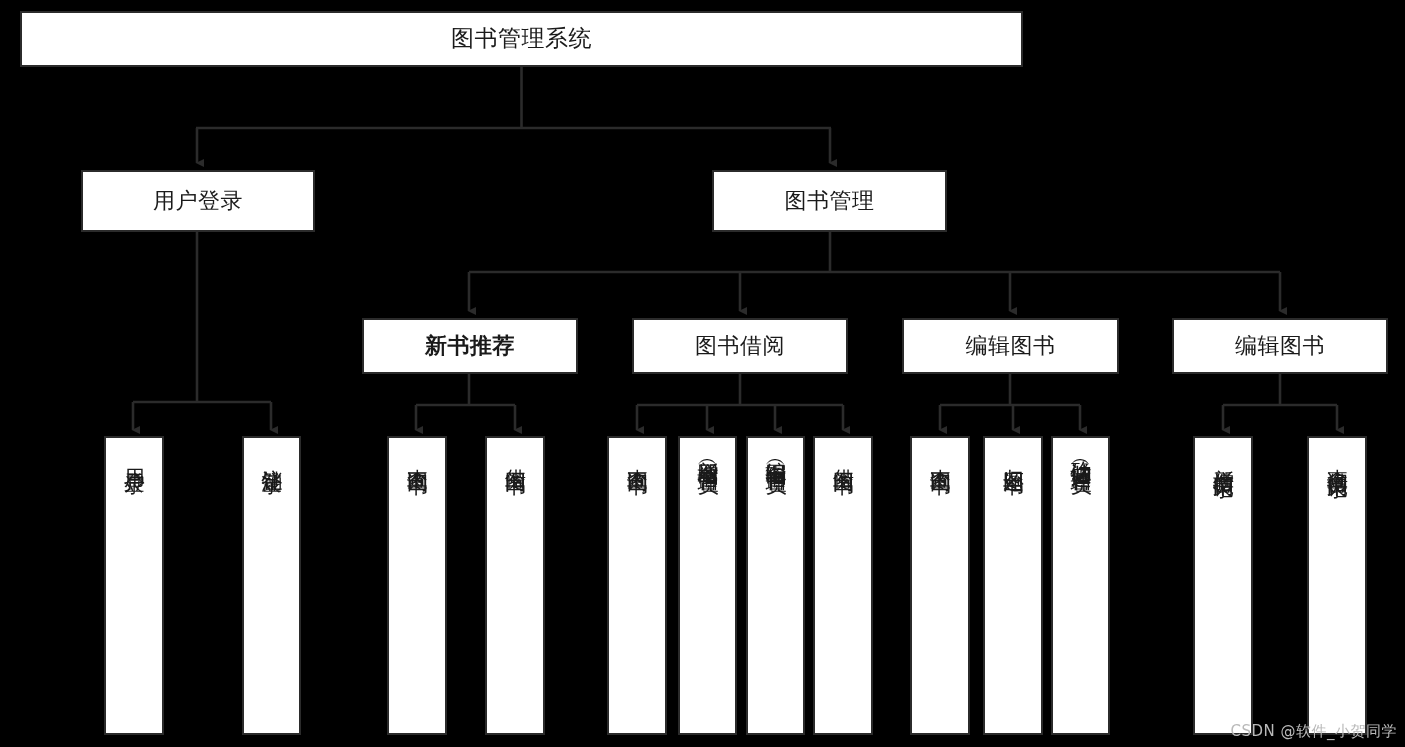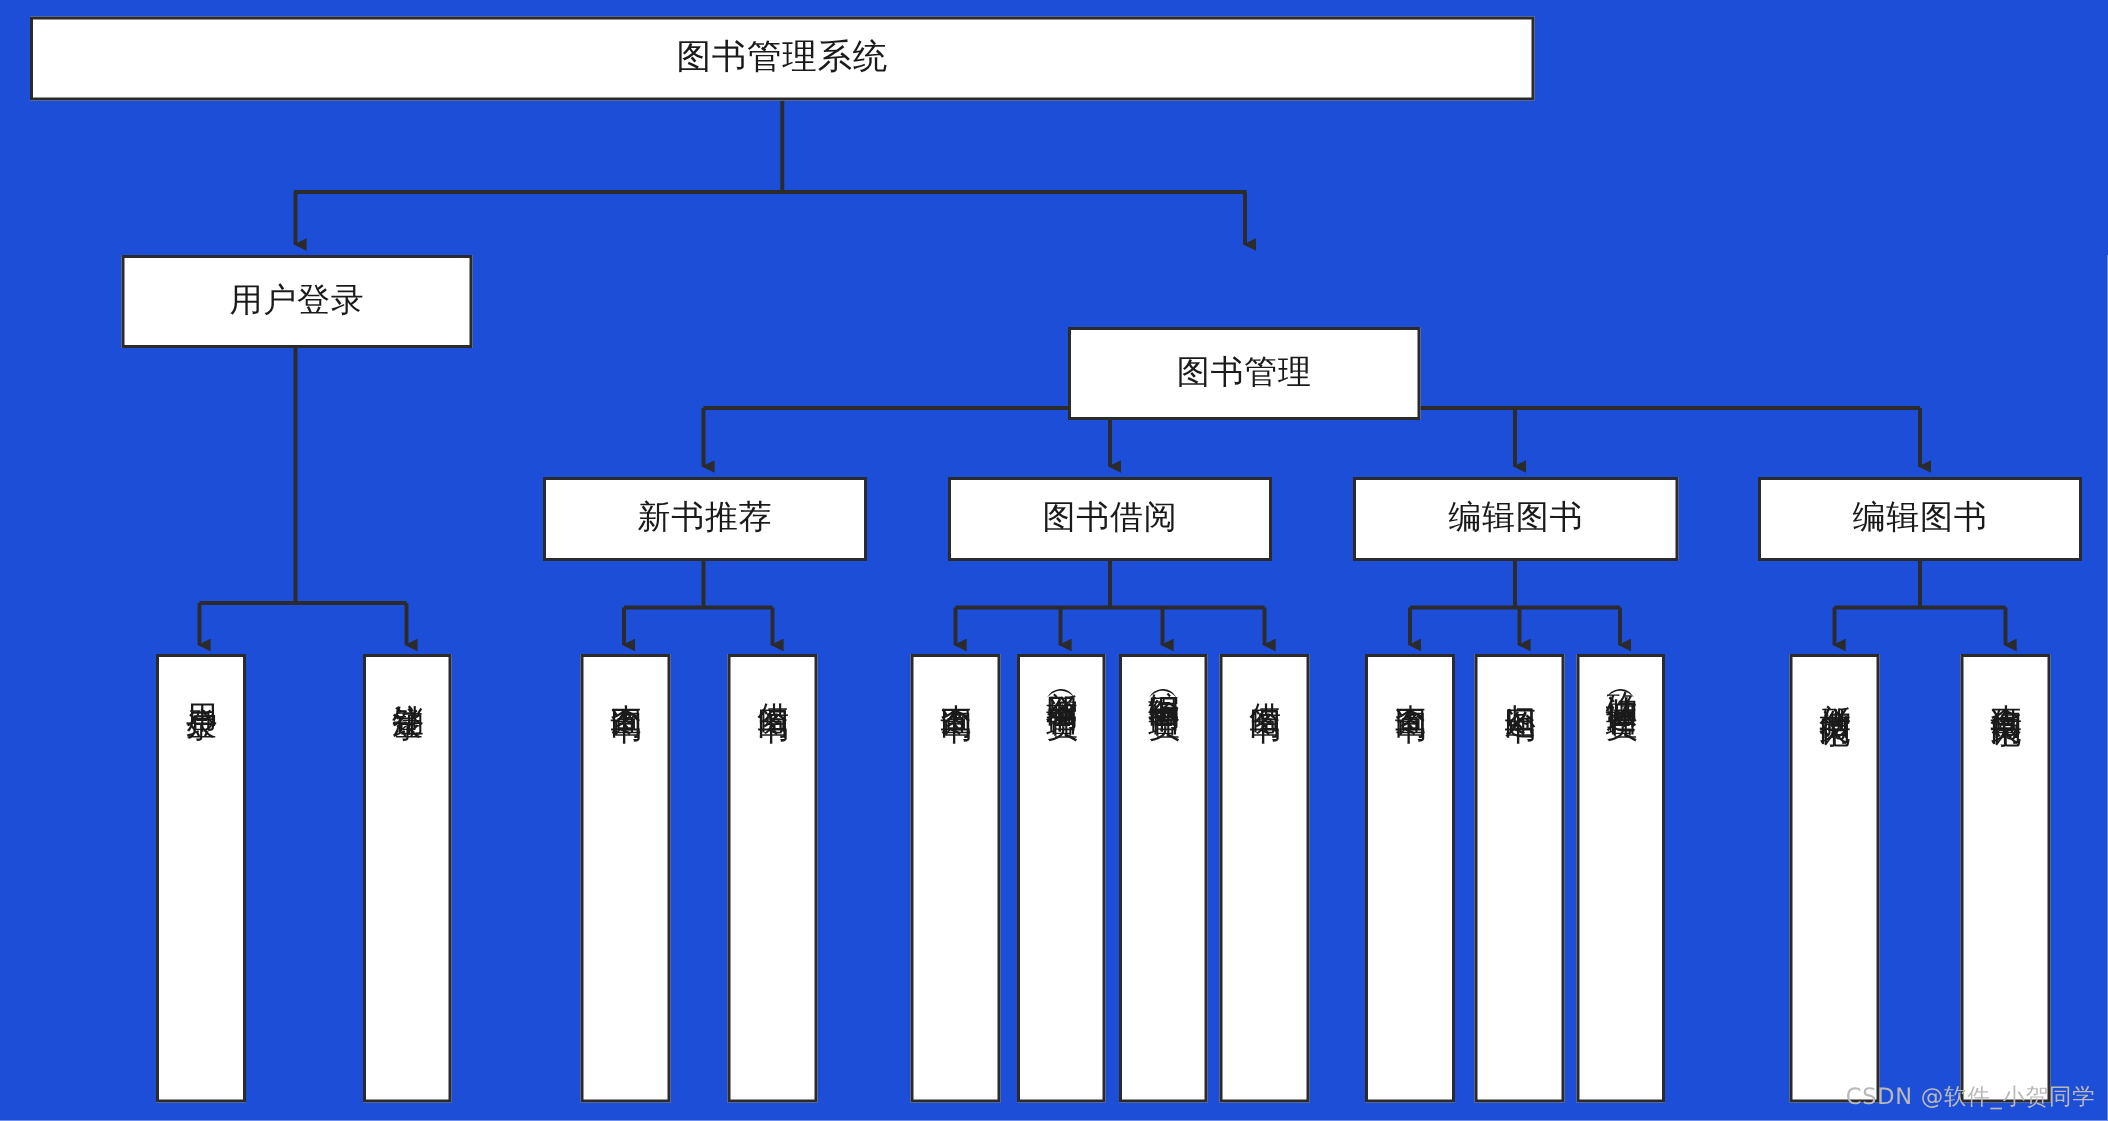--- a/index.html
+++ b/index.html
@@ -11,21 +11,21 @@
   body {
     width: 1405px;
     height: 747px;
     font-family: "DejaVu Sans", "Liberation Sans", sans-serif;
     overflow: hidden;
   }
   #diagram-root {
     position: relative;
     width: 1405px;
     height: 747px;
-    background: #1d4ed8;
+    background: #000000;
   }
   svg.edges {
     position: absolute;
     left: 0;
     top: 0;
     width: 1405px;
     height: 747px;
     pointer-events: none;
   }
   .node {
@@ -129,25 +129,25 @@
     </g>
   </svg>
 
   <div class="node horizontal root" style="left:20px; top:11px; width:1003px; height:56px;">
     <span class="label">图书管理系统</span>
   </div>
 
   <div class="node horizontal" style="left:81px; top:170px; width:234px; height:62px;">
     <span class="label">用户登录</span>
   </div>
-  <div class="node horizontal" style="left:712px; top:170px; width:235px; height:62px;margin-top:48px;">
+  <div class="node horizontal" style="left:712px; top:170px; width:235px; height:62px;">
     <span class="label">图书管理</span>
   </div>
 
-  <div class="node horizontal" style="left:362px; top:318px; width:216px; height:56px;">
+  <div class="node horizontal" style="left:362px; top:318px; width:216px; height:56px;font-weight:bold;">
     <span class="label">新书推荐</span>
   </div>
   <div class="node horizontal" style="left:632px; top:318px; width:216px; height:56px;text-align:center;">
     <span class="label">图书借阅</span>
   </div>
   <div class="node horizontal" style="left:902px; top:318px; width:217px; height:56px;">
     <span class="label">编辑图书</span>
   </div>
   <div class="node horizontal" style="left:1172px; top:318px; width:216px; height:56px;">
     <span class="label">编辑图书</span>

